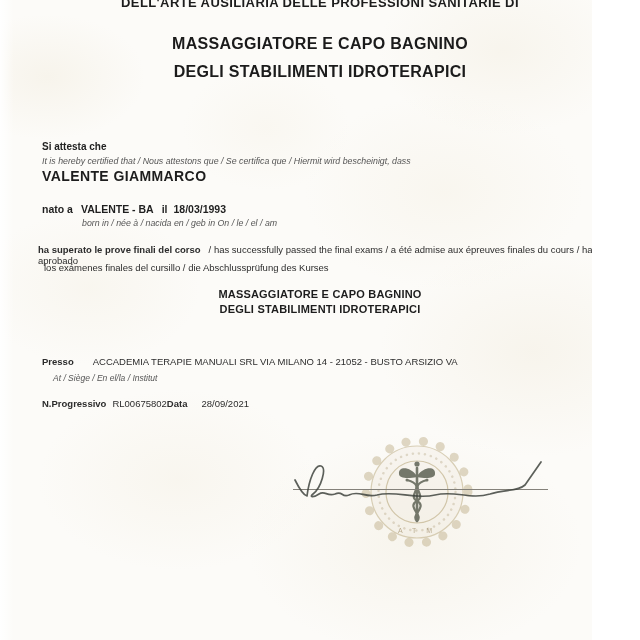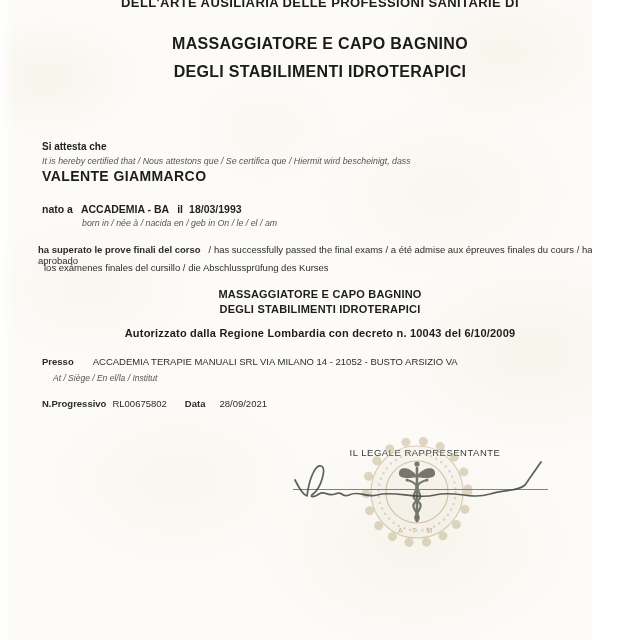--- a/index.html
+++ b/index.html
@@ -51,44 +51,42 @@
 
   <div class="abs ctr title-big" style="top:35px;">MASSAGGIATORE E CAPO BAGNINO</div>
   <div class="abs ctr title-big" style="top:63px;">DEGLI STABILIMENTI IDROTERAPICI</div>
 
 
   <div class="abs b lbl-sm" style="top:141px;left:42px;">Si attesta che</div>
   <div class="abs i trans" style="top:156px;left:42px;">It is hereby certified that / Nous attestons que / Se certifica que / Hiermit wird bescheinigt, dass</div>
   <div class="abs b holder" style="top:168px;left:42px;">VALENTE GIAMMARCO</div>
 
   <div class="abs b" style="top:203px;left:42px;font-size:10.5px;color:#1f1f1f;">
-    <span class="gap8">nato a</span><span class="gap8">ACCADEMIA - BA</span><span class="gap6">il</span><span>18/03/1993</span>
+    <span class="gap8">nato a</span><span class="gap8">VALENTE - BA</span><span class="gap6">il</span><span>18/03/1993</span>
   </div>
   <div class="abs i trans" style="top:218px;left:42px;margin-left:40px;">born in / née à / nacida en / geb in On / le / el / am</div>
 
   <div class="abs body-line" style="top:244px;left:38px;width:570px;">
     <span class="b gap8">ha superato le prove finali del corso</span><span>/ has successfully passed the final exams / a été admise aux épreuves finales du cours / ha aprobado</span>
   </div>
   <div class="abs body-line" style="top:262px;left:44px;">los exámenes finales del cursillo / die Abschlussprüfung des Kurses</div>
 
   <div class="abs ctr course" style="top:288px;">MASSAGGIATORE E CAPO BAGNINO</div>
   <div class="abs ctr course" style="top:303px;">DEGLI STABILIMENTI IDROTERAPICI</div>
 
-  <div class="abs ctr course" style="top:327px;">Autorizzato dalla Regione Lombardia con decreto n. 10043 del 6/10/2009</div>
 
   <div class="abs body-line" style="top:356px;left:42px;">
     <span class="b gap14">Presso</span><span>ACCADEMIA TERAPIE MANUALI SRL VIA MILANO 14 - 21052 - BUSTO ARSIZIO VA</span>
   </div>
   <div class="abs i" style="top:373px;left:44px;font-size:8.5px;color:#555;margin-left:9px;">At / Siège / En el/la / Institut</div>
 
   <div class="abs body-line" style="top:398px;left:42px;">
-    <span class="b gap6">N.Progressivo</span><span style="margin-right:18px;">RL00675802</span><span class="b" style="margin-right:14px;">Data</span><span>28/09/2021</span>
+    <span class="b gap6">N.Progressivo</span><span style="">RL00675802</span><span class="b" style="margin-right:14px;">Data</span><span>28/09/2021</span>
   </div>
 
-  <div class="abs sig-role" style="top:447px;left:300px;width:250px;text-align:center;">IL LEGALE RAPPRESENTANTE</div>
 
   <div class="abs" style="top:433px;left:358px;opacity:.85;">
     <svg width="118" height="118" viewBox="0 0 118 118">
       <circle cx="59" cy="59" r="46" fill="rgba(205,190,155,0.10)"></circle>
       <circle cx="59" cy="59" r="51" fill="none" stroke="rgba(184,166,124,0.50)" stroke-width="9" stroke-dasharray="0.1 17.5" stroke-linecap="round"></circle>
       <circle cx="59" cy="59" r="46" fill="none" stroke="rgba(184,166,124,0.60)" stroke-width="1.2"></circle>
       <circle cx="59" cy="59" r="31" fill="none" stroke="rgba(184,166,124,0.70)" stroke-width="1.2"></circle>
       <circle cx="59" cy="59" r="38.5" fill="none" stroke="rgba(160,140,100,0.35)" stroke-width="2.5" stroke-dasharray="0.1 6" stroke-linecap="round"></circle>
       <text x="59" y="100" text-anchor="middle" font-size="7" letter-spacing="4" fill="rgba(150,130,90,0.75)" font-family="Liberation Sans, sans-serif">A T M</text>
       <g stroke="#5d6153" fill="none" stroke-width="2.2" stroke-linecap="round">

